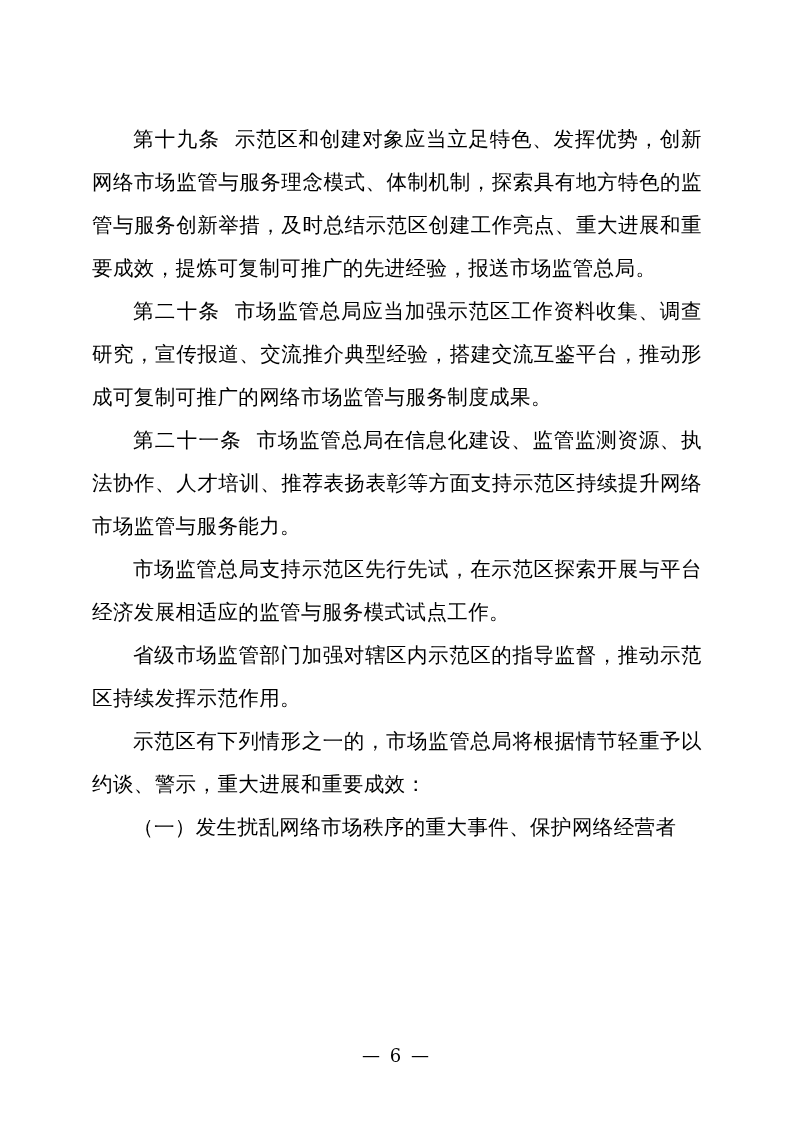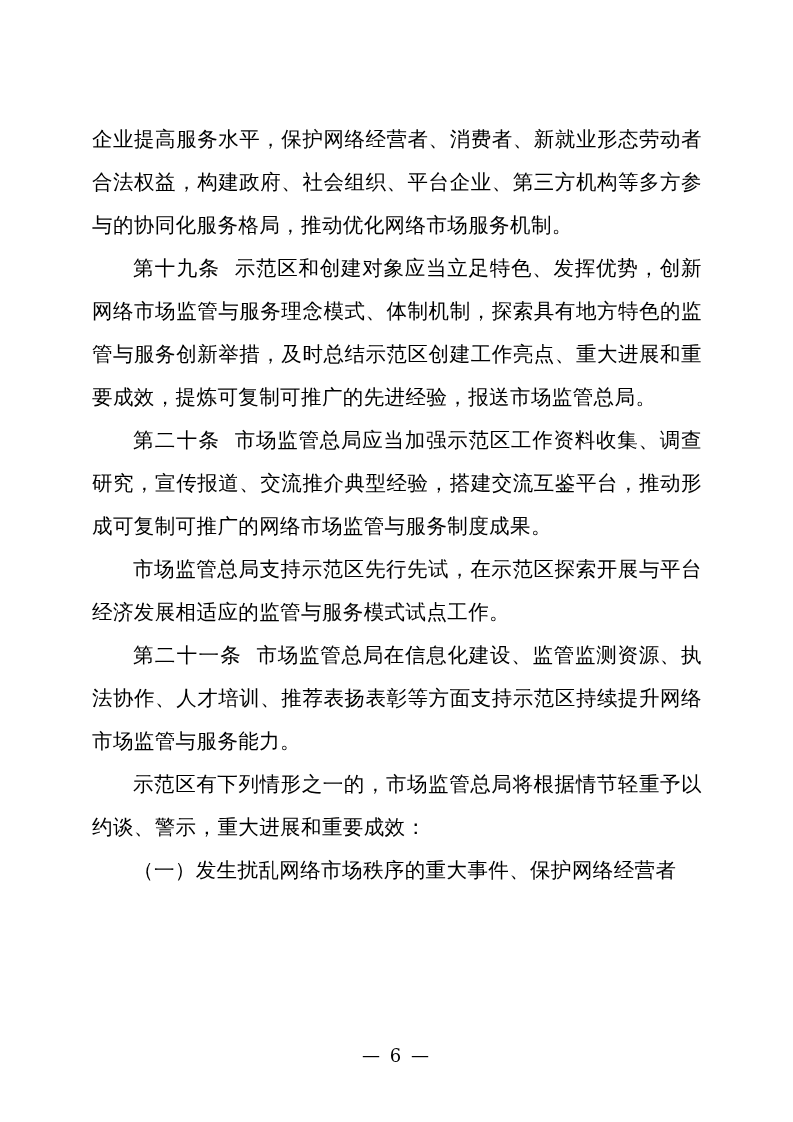--- a/index.html
+++ b/index.html
@@ -57,41 +57,41 @@
     display: inline-block;
   }
 </style>
 </head>
 <body>
 
 <div class="page">
 
   <div class="content">
 
-    <p class="para">
-      <span>企业提高服务水平，保护网络经营者、消费者、新就业形态劳动者合法权益，构建政府、社会组织、平台企业、第三方机构等多方参与的协同化服务格局，推动优化网络市场服务机制。</span>
-    </p>
 
     <p class="para indent">
       <span class="article-label">第十九条</span><span class="gap"></span><span>示范区和创建对象应当立足特色、发挥优势，创新网络市场监管与服务理念模式、体制机制，探索具有地方特色的监管与服务创新举措，及时总结示范区创建工作亮点、重大进展和重要成效，提炼可复制可推广的先进经验，报送市场监管总局。</span>
     </p>
 
     <p class="para indent">
       <span class="article-label">第二十条</span><span class="gap"></span><span>市场监管总局应当加强示范区工作资料收集、调查研究，宣传报道、交流推介典型经验，搭建交流互鉴平台，推动形成可复制可推广的网络市场监管与服务制度成果。</span>
     </p>
 
     <p class="para indent">
+      <span class="article-label">第二十一条</span><span class="gap"></span><span>市场监管总局在信息化建设、监管监测资源、执法协作、人才培训、推荐表扬表彰等方面支持示范区持续提升网络市场监管与服务能力。</span>
+    </p>
+
+    <p class="para indent">
       <span>市场监管总局支持示范区先行先试，在示范区探索开展与平台经济发展相适应的监管与服务模式试点工作。</span>
     </p>
 
+
     <p class="para indent">
-      <span class="article-label">第二十一条</span><span class="gap"></span><span>市场监管总局在信息化建设、监管监测资源、执法协作、人才培训、推荐表扬表彰等方面支持示范区持续提升网络市场监管与服务能力。</span>
+      <span>省级市场监管部门加强对辖区内示范区的指导监督，推动示范区持续发挥示范作用。</span>
     </p>
-
-
 
     <p class="para indent">
       <span>示范区有下列情形之一的，市场监管总局将根据情节轻重予以约谈、警示，重大进展和重要成效：</span>
     </p>
 
     <p class="para indent">
       <span>（一）发生扰乱网络市场秩序的重大事件、保护网络经营者</span>
     </p>
 
   </div>

